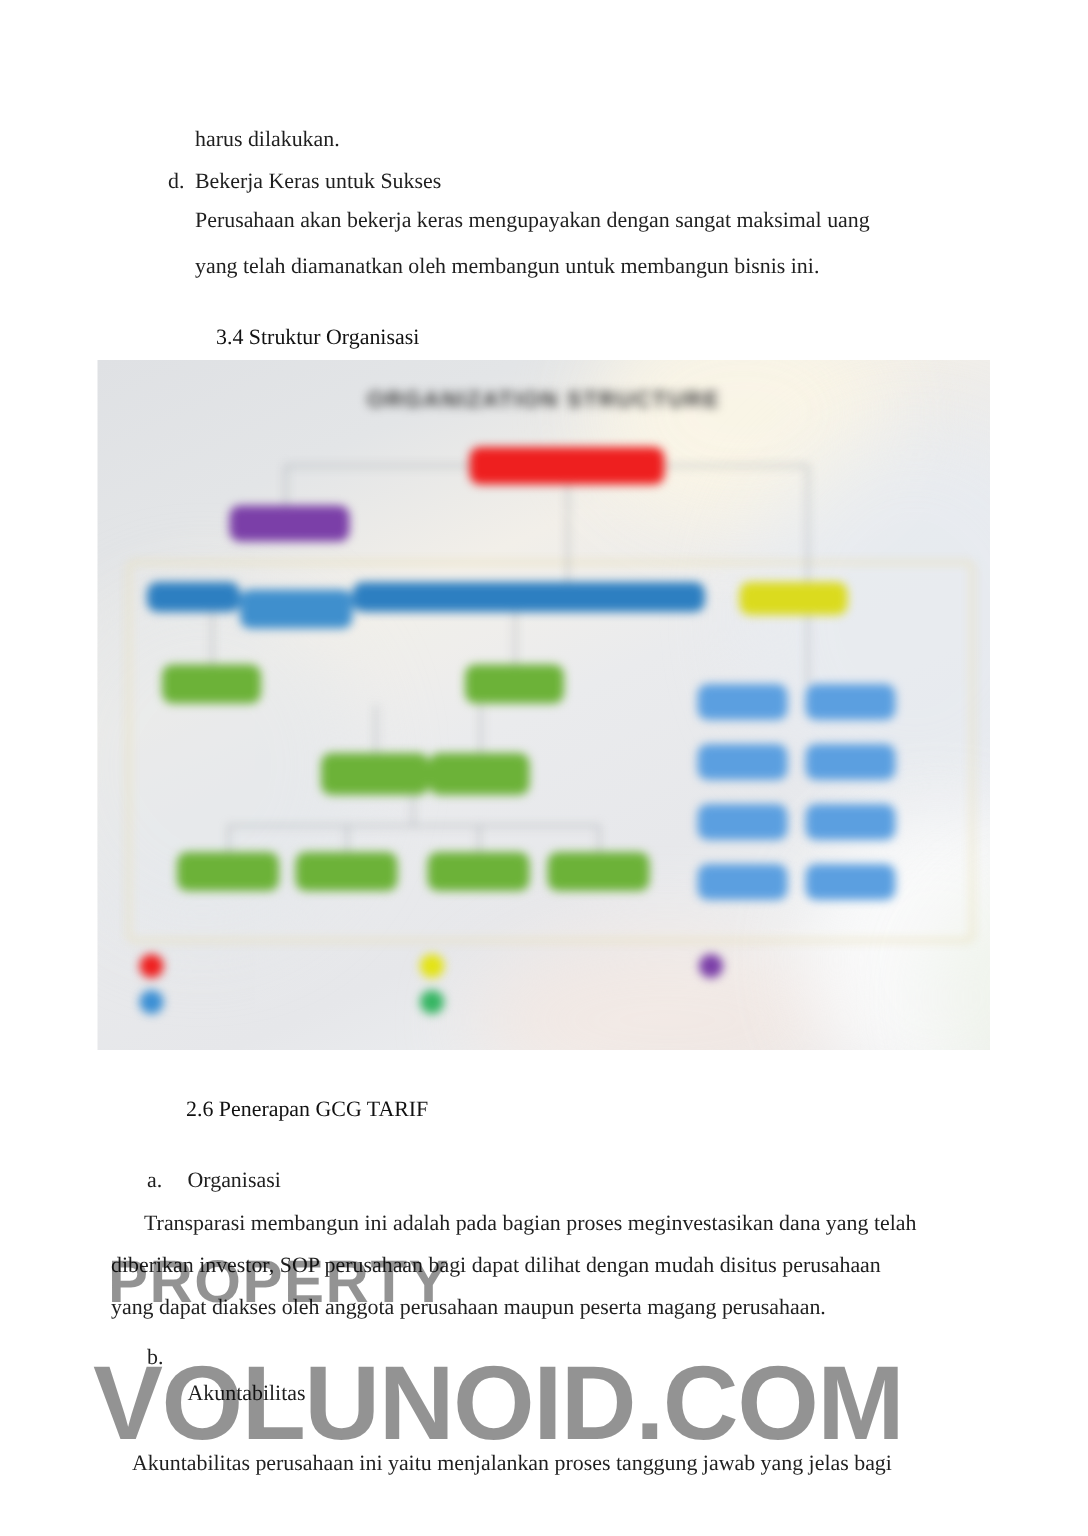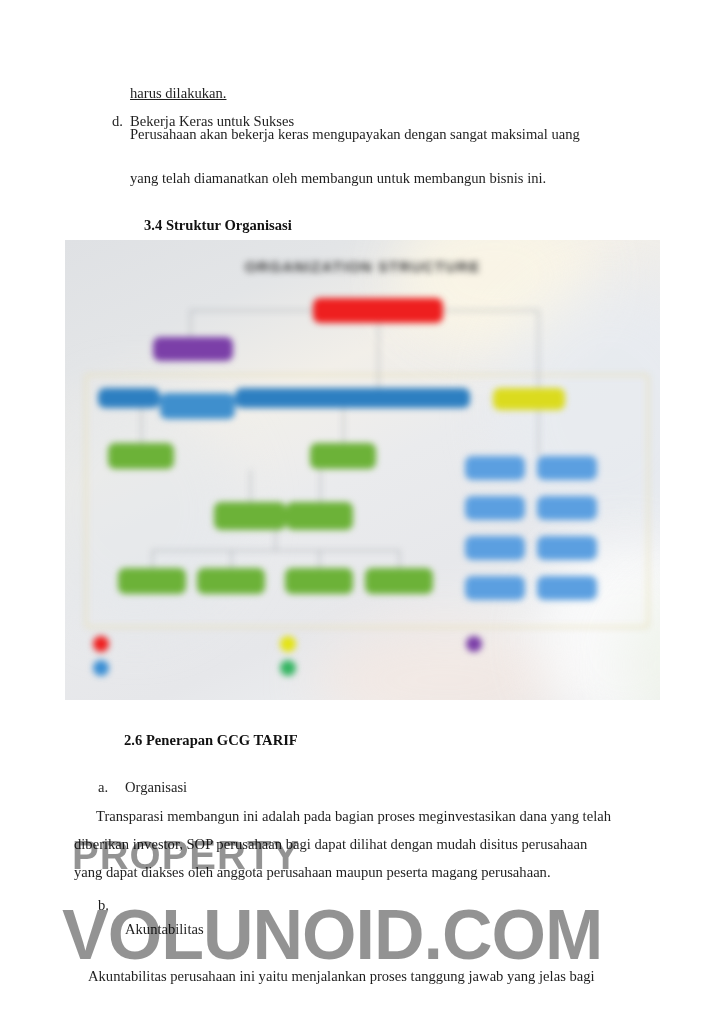--- a/index.html
+++ b/index.html
@@ -45,21 +45,21 @@
   .list-marker {
     position: absolute;
     font-size: 14.6px;
     line-height: 30px;
     color: #1f1f1f;
   }
 
   .heading {
     position: absolute;
     font-size: 14.6px;
-    font-weight: bold;
+    font-weight: normal;
     line-height: 26px;
     color: #111111;
     white-space: nowrap;
   }
 
   
   .orgchart-figure {
     position: absolute;
     left: 65px;
     top: 240px;
@@ -202,26 +202,26 @@
     opacity: .42;
   }
 </style>
 </head>
 <body>
 
 <div class="page">
 
   <div class="doc-body">
 
-    <div class="para" style="left:130px; top:78px;text-decoration:underline;">harus dilakukan.</div>
+    <div class="para" style="left:130px; top:78px;">harus dilakukan.</div>
 
     <div class="list-marker" style="left:112px; top:106px;">d.</div>
     <div class="para" style="left:130px; top:106px;">Bekerja Keras untuk Sukses</div>
 
-    <div class="para wrapline" style="left:130px; top:119px;">Perusahaan akan bekerja keras mengupayakan dengan sangat maksimal uang</div>
+    <div class="para wrapline" style="left:130px; top:132px;">Perusahaan akan bekerja keras mengupayakan dengan sangat maksimal uang</div>
     <div class="para wrapline" style="left:130px; top:163px;">yang telah diamanatkan oleh membangun untuk membangun bisnis ini.</div>
 
     <div class="heading" style="left:144px; top:212px;">3.4 Struktur Organisasi</div>
   </div>
 
   <div class="orgchart-figure">
 
     <div class="bg-blob blob-warm-1"></div>
     <div class="bg-blob blob-cool-1"></div>
     <div class="bg-blob blob-cool-2"></div>

